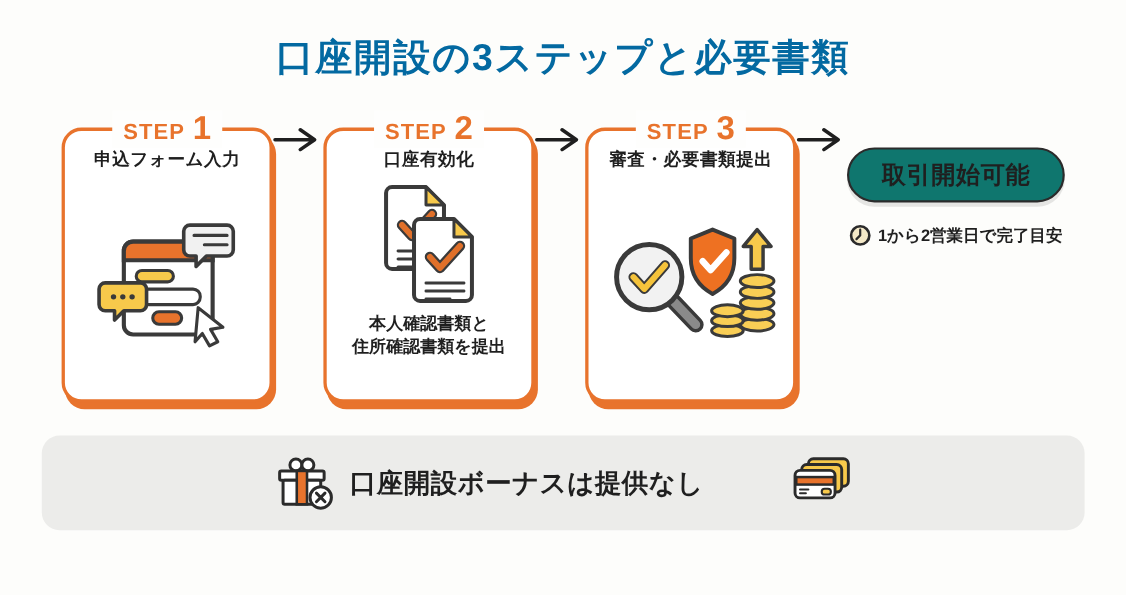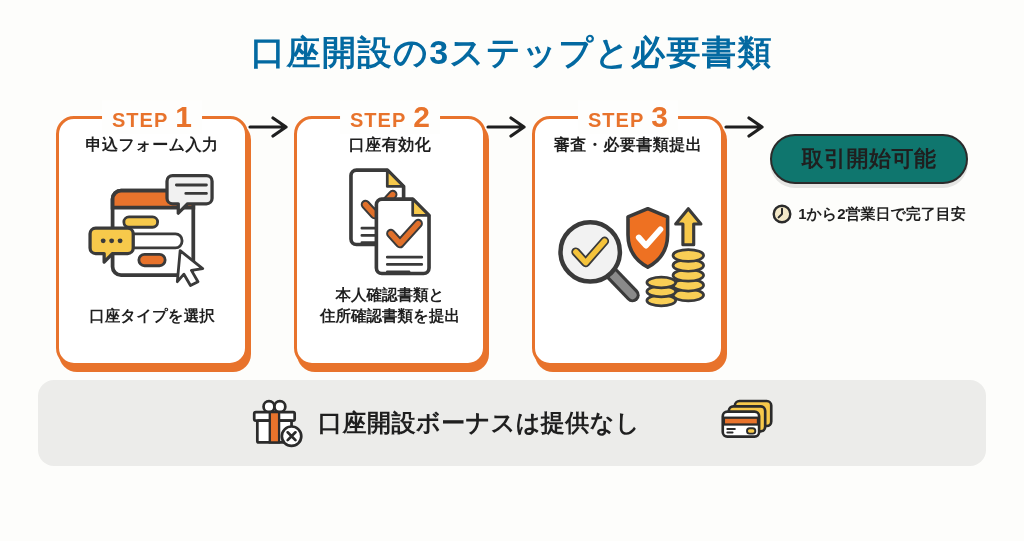--- a/index.html
+++ b/index.html
@@ -102,21 +102,21 @@
     margin-top:20px;
     display:flex;
     align-items:center;
     gap:6px;
     font-size:15px;
     font-weight:700;
     white-space:nowrap;
   }
   
   .footer-bar {
-    margin:14px 38px 0;
+    margin:30px 38px 0;
     height:86px;
     background:#ECECEA;
     border-radius:16px;
     display:flex;
     align-items:center;
     justify-content:center;
     gap:78px;
   }
   .footer-item {
     display:flex;
@@ -150,21 +150,20 @@
         <rect x="56" y="90" width="28" height="12" rx="6" fill="#E8732C" stroke="#3A3A3A" stroke-width="3"></rect>
         <path d="M92 6 h36 a6 6 0 0 1 6 6 v18 a6 6 0 0 1 -6 6 h-20 l-10 10 v-10 h-6 a6 6 0 0 1 -6 -6 v-18 a6 6 0 0 1 6 -6 z" fill="#F1F1F1" stroke="#3A3A3A" stroke-width="3.5" stroke-linejoin="round"></path>
         <path d="M96 16 h32 M106 25 h22" stroke="#3A3A3A" stroke-width="3" stroke-linecap="round"></path>
         <path d="M10 62 h34 a6 6 0 0 1 6 6 v15 a6 6 0 0 1 -6 6 h-16 l-9 9 v-9 h-9 a6 6 0 0 1 -6 -6 v-15 a6 6 0 0 1 6 -6 z" fill="#F7C94B" stroke="#3A3A3A" stroke-width="3.5" stroke-linejoin="round"></path>
         <circle cx="18" cy="75.5" r="2.6" fill="#3A3A3A"></circle>
         <circle cx="27" cy="75.5" r="2.6" fill="#3A3A3A"></circle>
         <circle cx="36" cy="75.5" r="2.6" fill="#3A3A3A"></circle>
         <path d="M100 86 L124 105 L112 107 L119 119 L111 123 L104 111 L97 119 Z" fill="#fff" stroke="#3A3A3A" stroke-width="3" stroke-linejoin="round"></path>
       </svg>
     </div>
-    <div class="step-caption">口座タイプを選択</div>
   </div>
 
   <div class="flow-arrow">
     <svg width="46" height="22" viewBox="0 0 46 22">
       <path d="M2 11 H36 M25 2 L38 11 L25 20" fill="none" stroke="#1F1F1F" stroke-width="3.2" stroke-linecap="round" stroke-linejoin="round"></path>
     </svg>
   </div>
 
   <div class="step-card">
     <div class="step-label">

